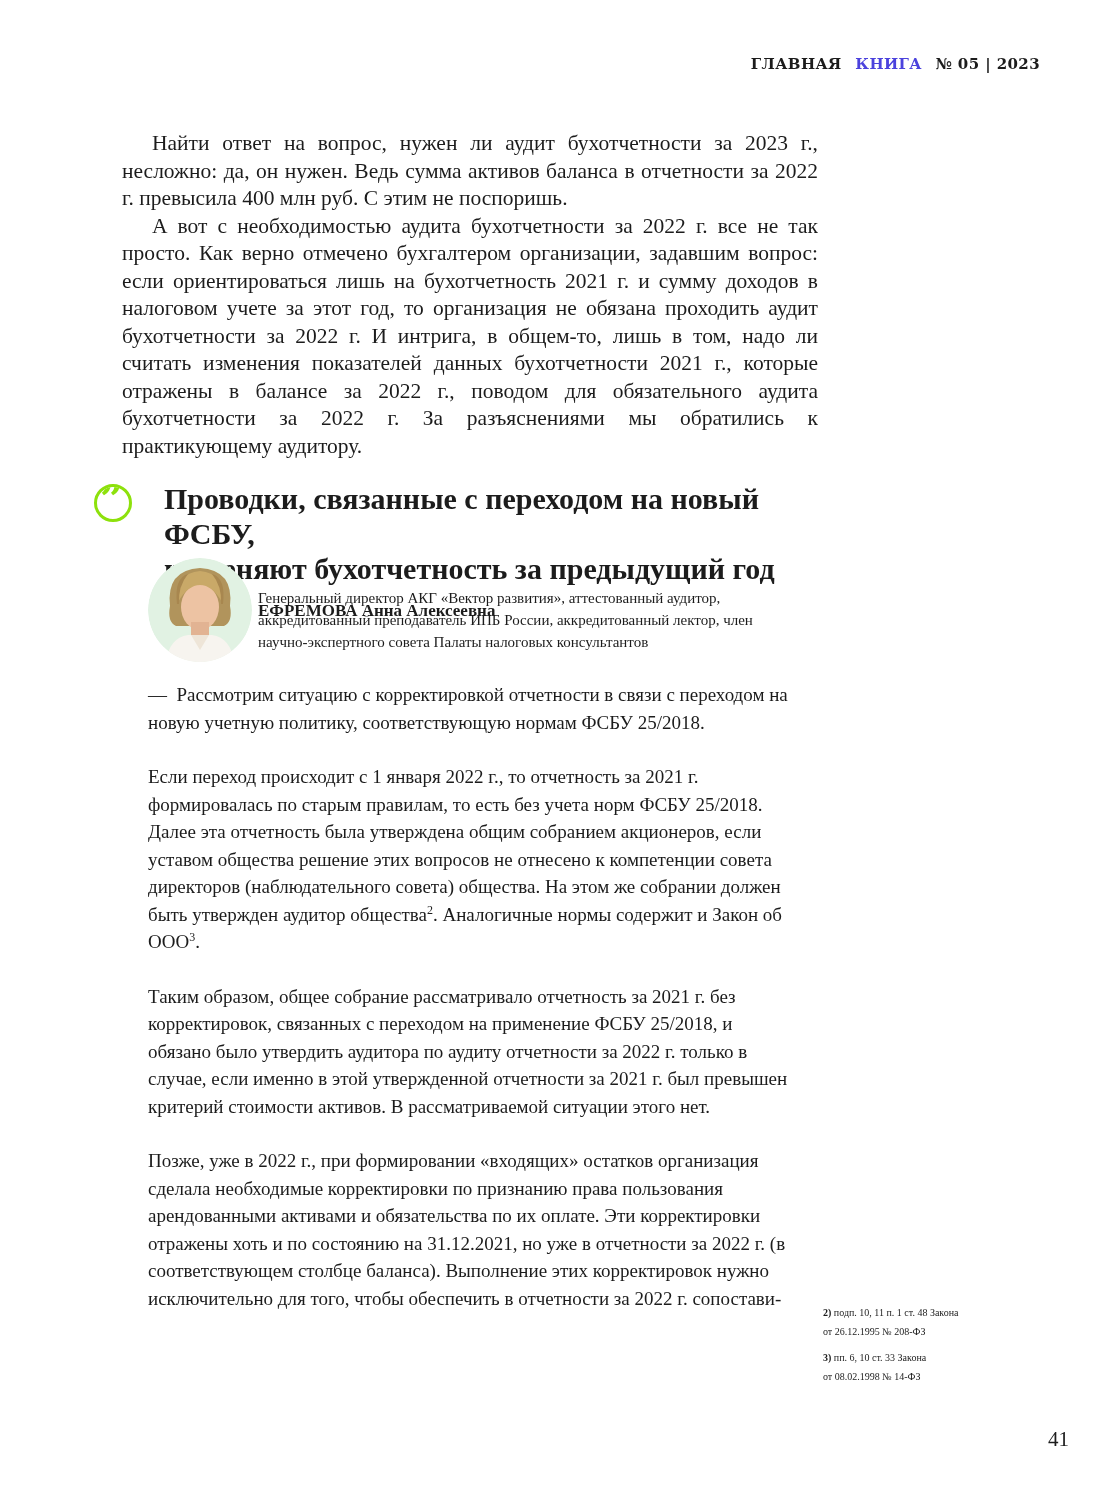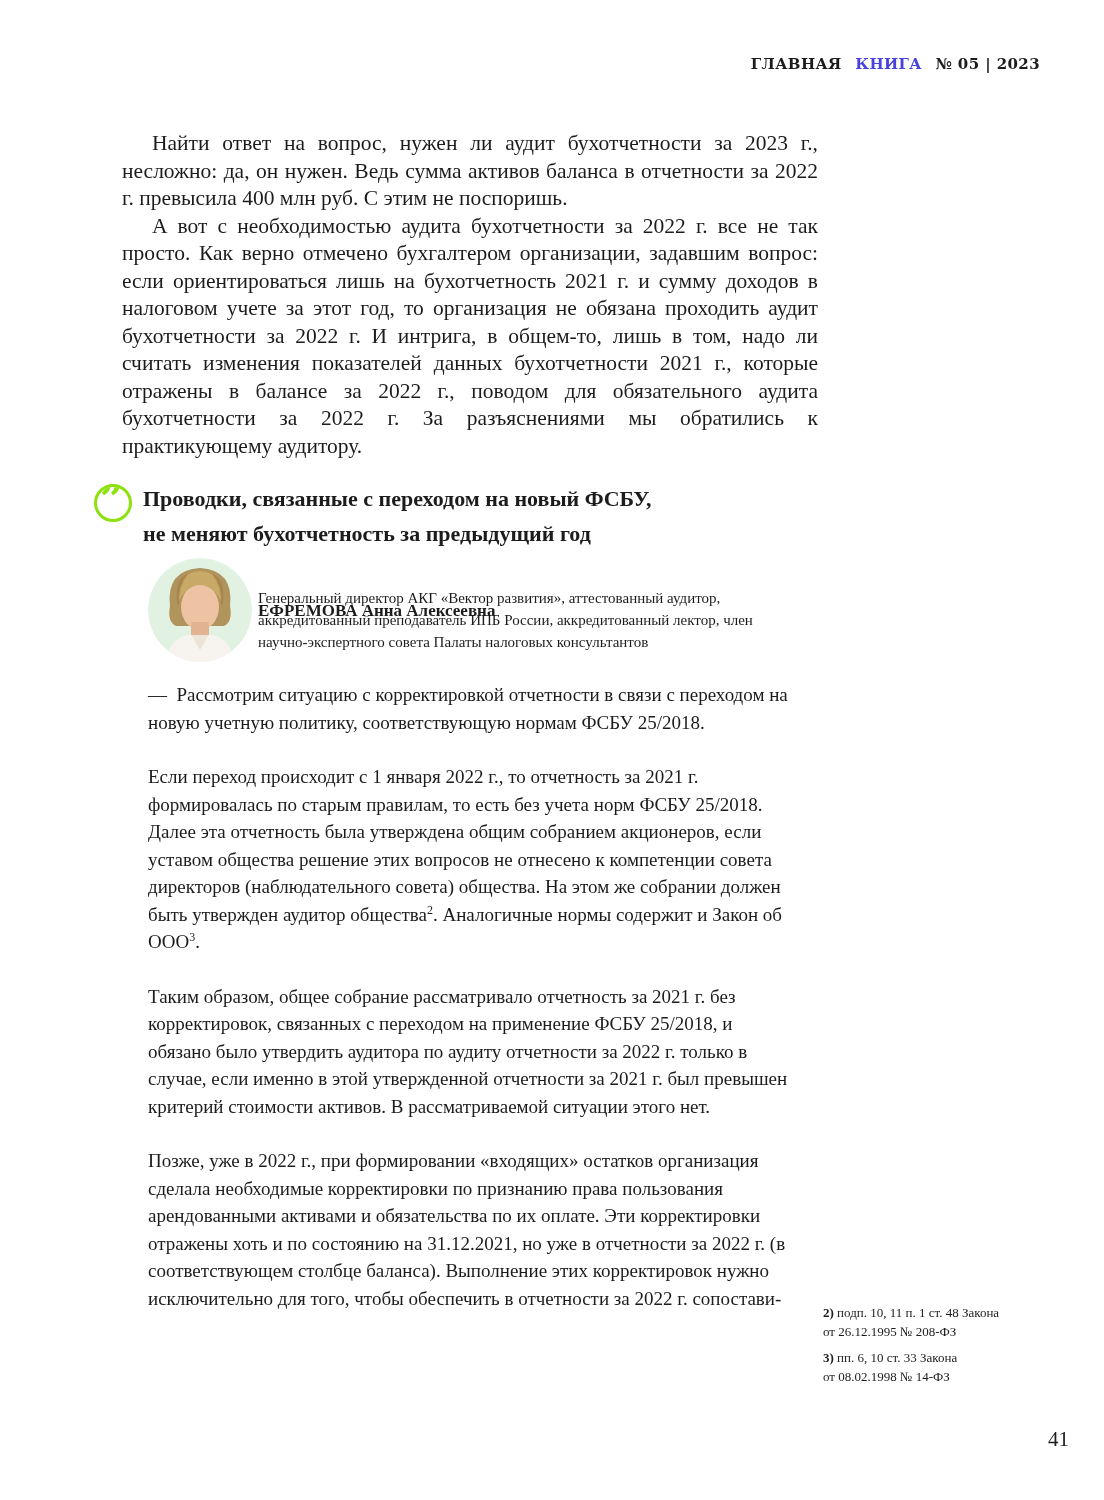--- a/index.html
+++ b/index.html
@@ -60,24 +60,24 @@
     color: #8de10c;
     font-family: "DejaVu Serif", serif;
     font-weight: bold;
     font-size: 40px;
     line-height: 40px;
   }
 
   
   .quote-heading {
     position: absolute;
-    left: 143px;
+    left: 164px;
     top: 481px;
     width: 660px;
-    font-size: 22px;
+    font-size: 30px;
     line-height: 35px;
     font-weight: bold;
     margin: 0;
   }
 
   
   .avatar {
     position: absolute;
     left: 148px;
     top: 558px;
@@ -117,21 +117,21 @@
     line-height: 0;
     vertical-align: super;
   }
 
   
   .footnotes {
     position: absolute;
     left: 823px;
     top: 1303px;
     width: 225px;
-    font-size: 13px;
+    font-size: 10px;
     line-height: 19px;
   }
   .fn { margin-bottom: 7px; }
   .fn b { font-weight: bold; }
 
   
   .page-number {
     position: absolute;
     left: 1048px;
     top: 1427px;

